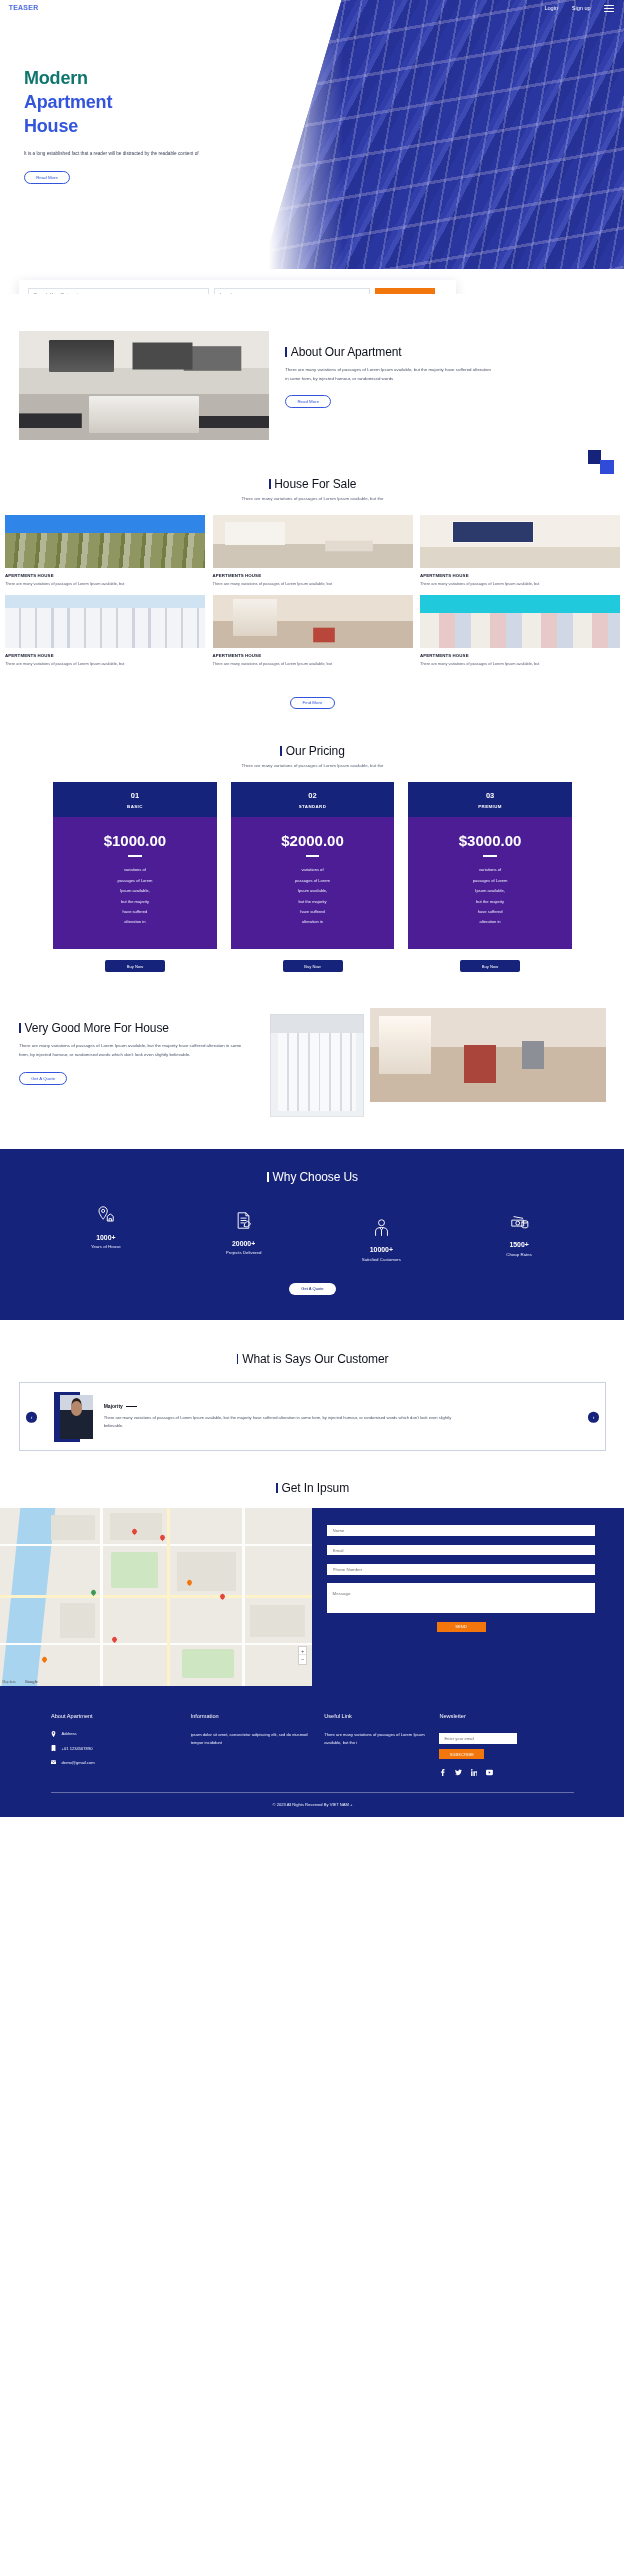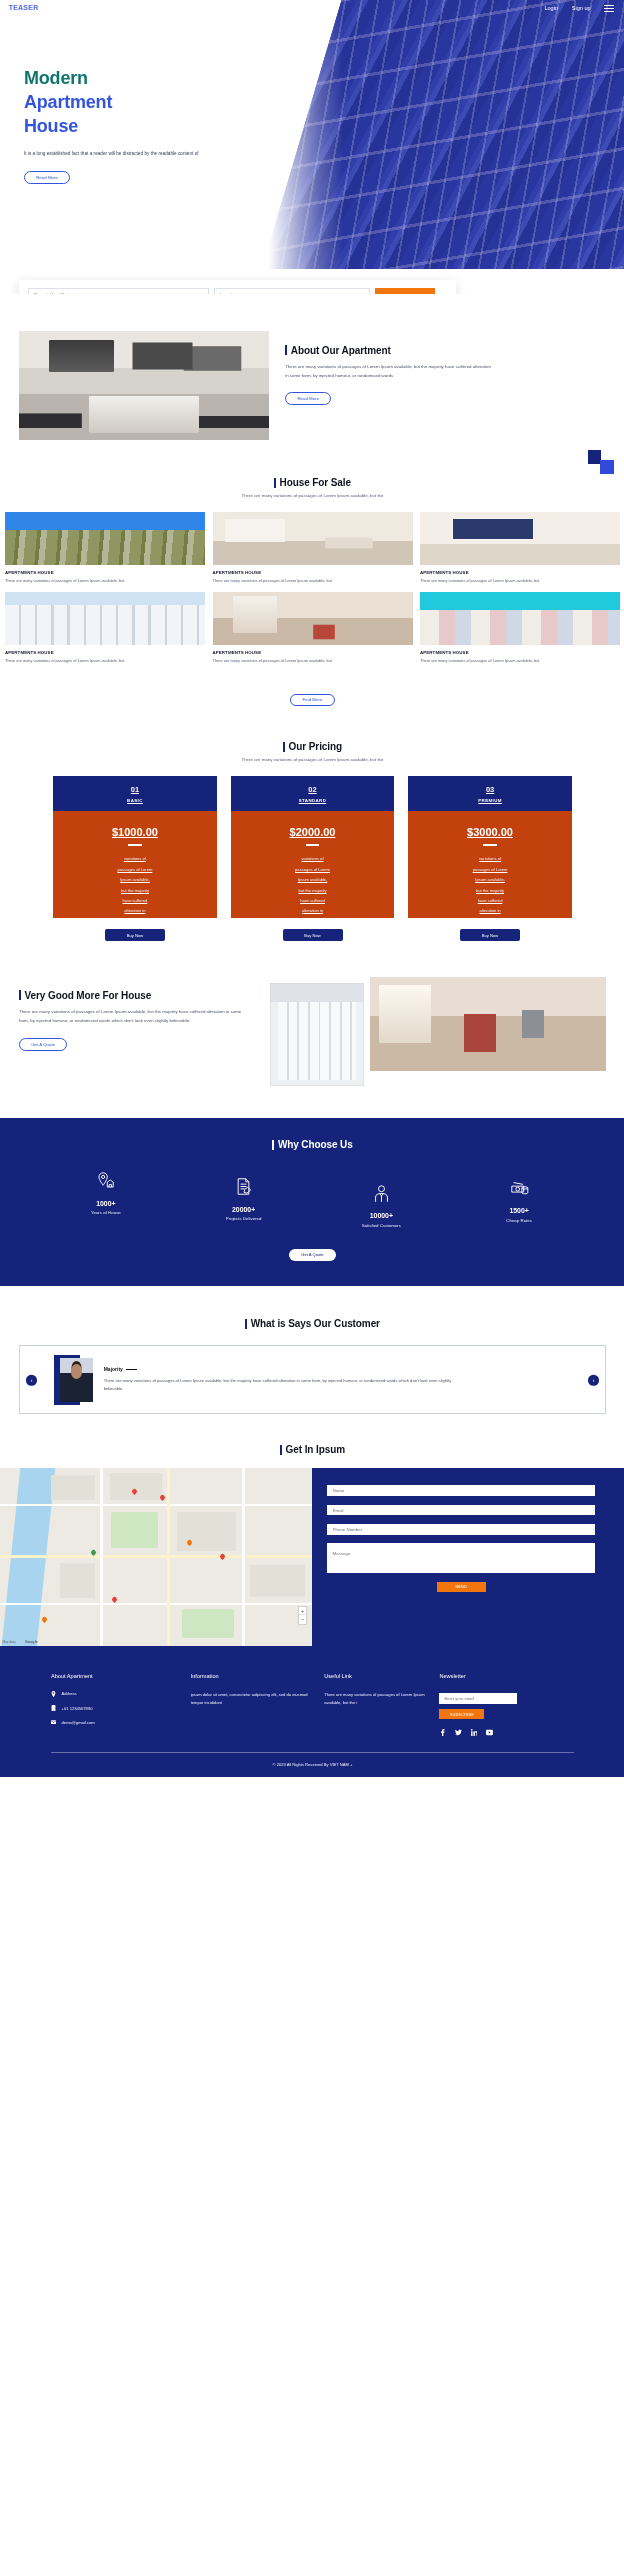--- a/index.html
+++ b/index.html
@@ -87,21 +87,21 @@
   }
   .about-img::after{
     content:"";position:absolute;left:28%;bottom:6%;width:44%;height:34%;
     background:linear-gradient(180deg,#f1efec,#cfcac3);
     box-shadow:-106px 6.2px 0 -11.2px #2f2f33, 94px 7.5px 0 -12.5px #2f2f33;
     border-radius:1.2px;
   }
   .section-head{display:flex;align-items:center;gap:3.7px;}
   .bar{width:1.9px;height:10px;background:#16237a;flex:none;}
   .bar.white{background:#fff;}
-  h2.sec-title{font-size:10px;font-weight:700;color:#10131f;letter-spacing:-0.1px;}
+  h2.sec-title{font-size:12px;font-weight:400;color:#10131f;letter-spacing:-0.1px;}
   .about-body{padding-top:13.7px;}
   .about-body p{margin-top:6.2px;font-size:4.4px;line-height:2.05;color:#4b5168;width:206px;}
   .sq-deco{position:absolute;right:8.7px;top:119px;}
   .sq-deco i{display:block;position:absolute;}
   .sq1{width:13.7px;height:13.7px;background:#16237a;right:15px;top:0;}
   .sq2{width:13.7px;height:13.7px;background:#2f4bd8;right:2.5px;top:10px;}
 
   
   .sale{margin-top:37px;text-align:center;}
   .sale .section-head{justify-content:center;}
@@ -129,25 +129,25 @@
   .t6{background:linear-gradient(180deg,#21c9dc 0 48%,#e8e4dd 48% 100%);}
   .t6::after{content:"";position:absolute;inset:34% 0 0 0;
     background:repeating-linear-gradient(90deg,#f0ece6 0 19px,#e8c9c9 19px 35px,#cfd8e4 35px 51px);}
   .findmore-wrap{margin-top:16.2px;text-align:center;}
 
   
   .pricing{margin-top:35px;text-align:center;}
   .pricing .section-head{justify-content:center;}
   .pricing .lead{margin-top:5px;font-size:4.4px;color:#5a6076;}
   .plans{margin-top:13.7px;padding:0 53px;display:grid;grid-template-columns:repeat(3,1fr);gap:13.7px;}
-  .plan{background:#c2410c;color:#fff;text-align:center;padding-bottom:1px;text-decoration:underline;}
+  .plan{background:#4c1d95;color:#fff;text-align:center;padding-bottom:21px;}
   .plan-top{background:#16237a;padding:8.7px 0 8.1px;}
   .plan-num{font-size:7.5px;font-weight:800;}
   .plan-name{margin-top:4.4px;font-size:4.4px;font-weight:700;letter-spacing:0.4px;}
-  .plan-price{margin-top:15px;font-size:11px;font-weight:800;}
+  .plan-price{margin-top:15px;font-size:15px;font-weight:800;}
   .plan-rule{width:13.7px;height:1.9px;background:#fff;margin:5.6px auto 0;}
   .plan-feat{margin-top:8.7px;}
   .plan-feat li{list-style:none;font-size:4.1px;line-height:2.55;color:#eef1ff;}
   .buy-row{margin-top:11.2px;padding:0 53px;display:grid;grid-template-columns:repeat(3,1fr);gap:13.7px;}
   .buy-btn{
     width:60px;height:12px;margin:0 auto;background:#16237a;color:#fff;border:0;border-radius:1.9px;
     font-size:4.1px;font-family:"Liberation Sans",sans-serif;cursor:pointer;
   }
 
   

